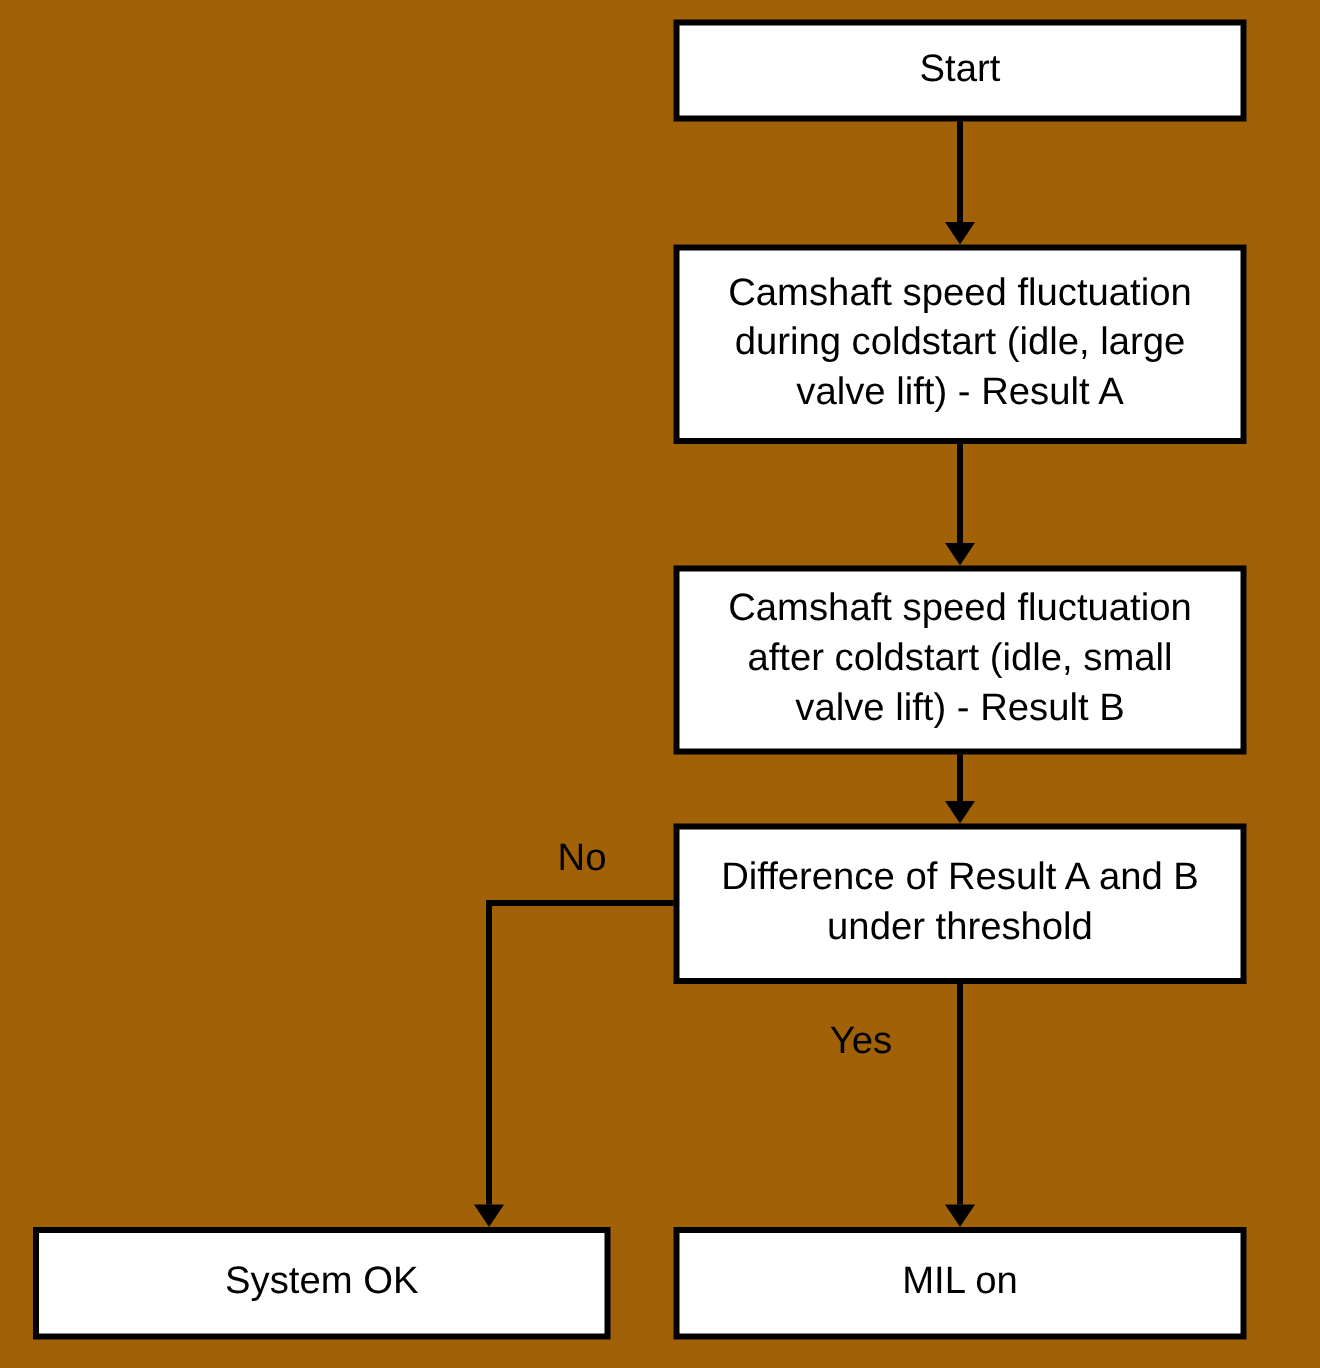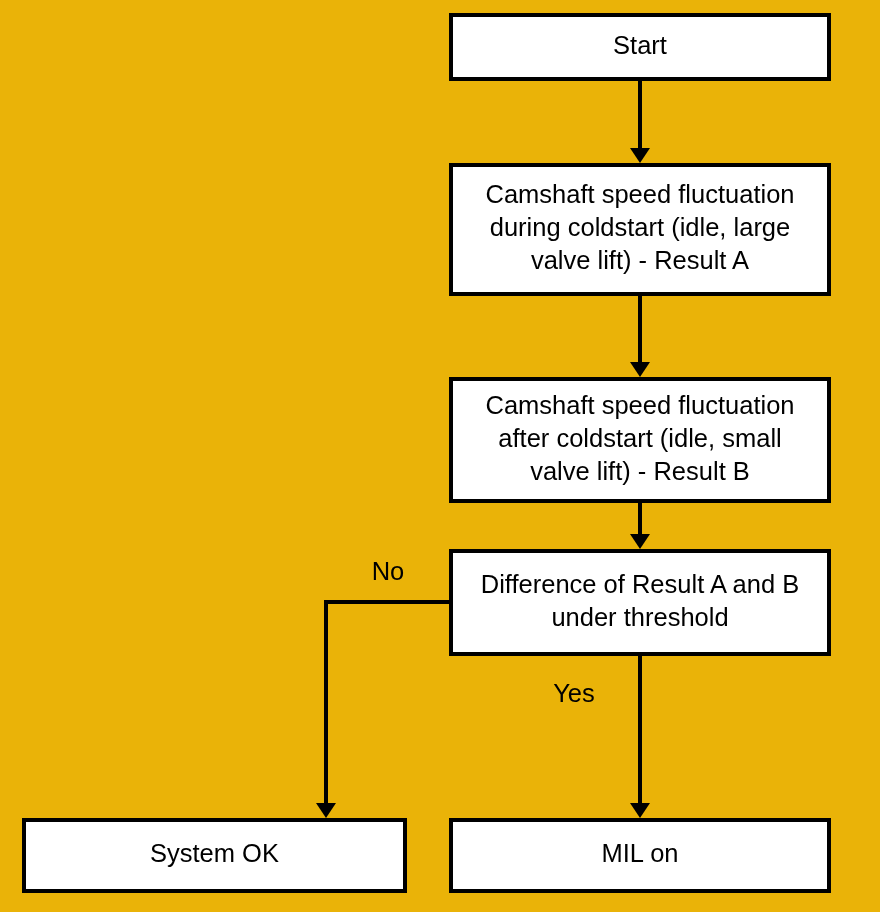--- a/index.html
+++ b/index.html
@@ -11,21 +11,21 @@
   body {
     width: 880px;
     height: 912px;
     font-family: "Liberation Sans", sans-serif;
     overflow: hidden;
   }
   #flowchart-root {
     position: relative;
     width: 880px;
     height: 912px;
-    background: #eab308;
+    background: #a16207;
   }
   svg.diagram-canvas {
     display: block;
     width: 880px;
     height: 912px;
   }
   .node-box {
     fill: #ffffff;
     stroke: #000000;
     stroke-width: 4;

